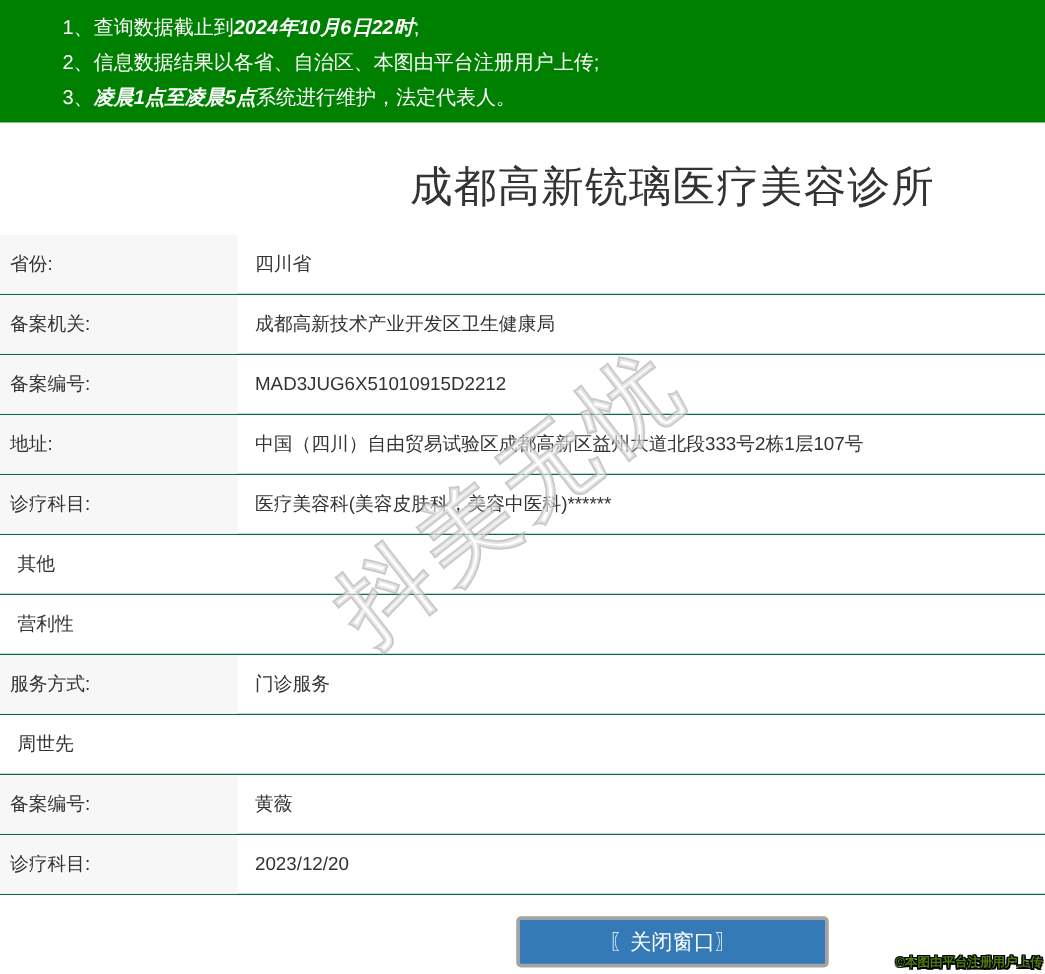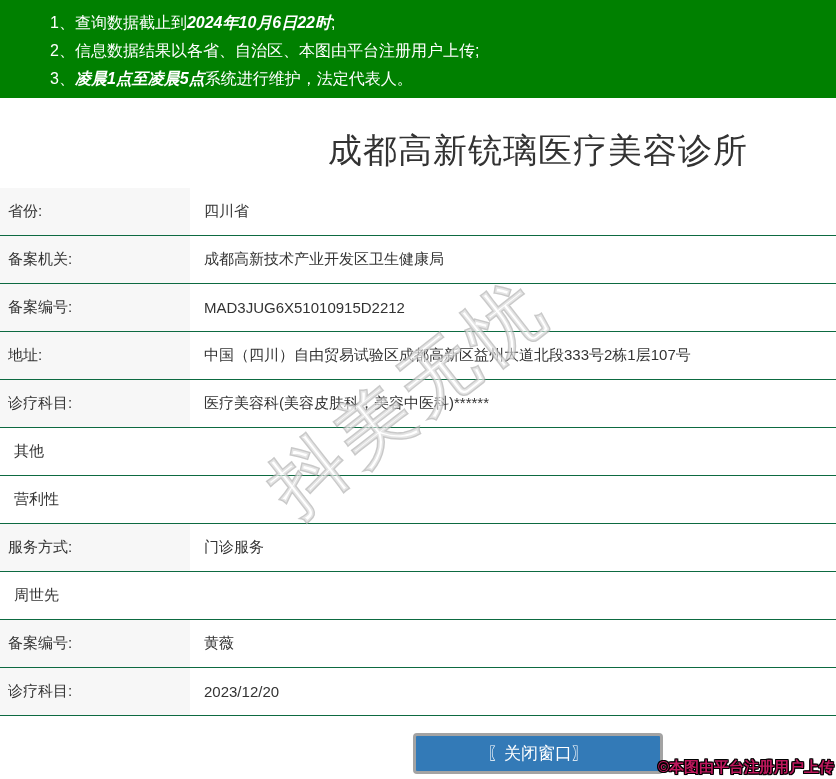--- a/index.html
+++ b/index.html
@@ -89,23 +89,23 @@
     -webkit-text-stroke: 3px rgba(172,172,172,0.65);
     paint-order: stroke fill;
     pointer-events: none;
     z-index: 10;
   }
 
   
   .attribution {
     position: absolute;
     right: 2px; bottom: 2px;
-    font-size: 15px;
+    font-size: 10px;
     font-weight: bold;
-    color: #be185d;
+    color: #4d7c0f;
     text-shadow: -1px -1px 0 #000, 1px -1px 0 #000, -1px 1px 0 #000, 1px 1px 0 #000,
                  -1px 0 0 #000, 1px 0 0 #000, 0 -1px 0 #000, 0 1px 0 #000;
     z-index: 20;
     white-space: nowrap;
   }
 </style>
 </head>
 <body>
 
 <div class="page">

